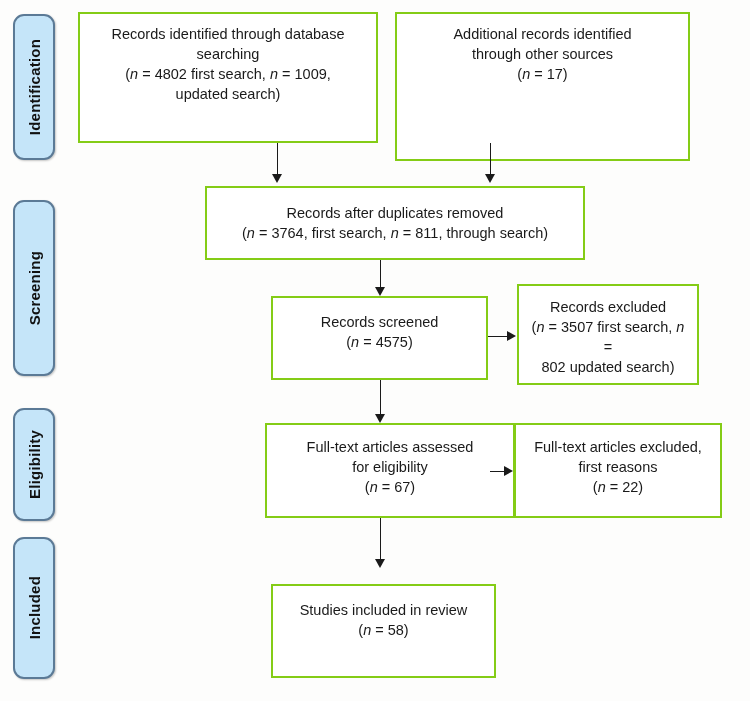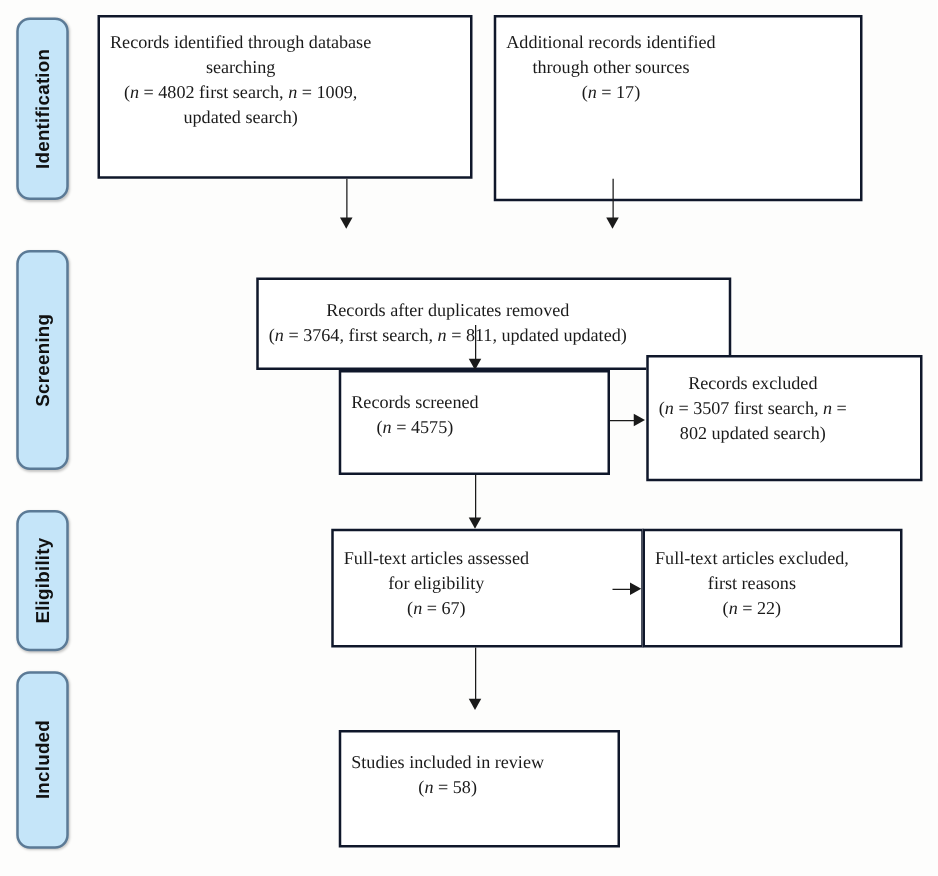--- a/index.html
+++ b/index.html
@@ -38,39 +38,37 @@
     color: #111111;
     letter-spacing: 0.2px;
     white-space: nowrap;
   }
 
   
   .flow-box {
     position: absolute;
     box-sizing: border-box;
     background: #ffffff;
-    border: 2px solid #0f172a;
+    border: 2px solid #84cc16;
     display: flex;
     align-items: flex-start;
-    justify-content: flex-start;
+    justify-content: center;
     text-align: center;
     padding-top: 10px;
-    font-family: Liberation Serif, serif;
   }
   .flow-box .btext {
     font-size: 14.5px;
     line-height: 1.38;
     color: #1a1a1a;
     padding: 0 8px;
     white-space: pre-line;
   }
   .flow-box.center-v {
     align-items: center;
     padding-top: 0;
-    margin-top: 36px;
   }
   .ital { font-style: italic; }
 
   
   .vline {
     position: absolute;
     width: 0;
     border-left: 1.6px solid #1a1a1a;
   }
   .hline {
@@ -124,31 +122,31 @@
     <div class="btext"><span>Additional records identified</span><br><span>through other sources</span><br><span>(</span><span class="ital">n</span><span> = 17)</span></div>
   </div>
 
   <div class="vline" style="left:277px; top:143px; height:32px;"></div>
   <div class="arrow-down" style="left:272px; top:174px;"></div>
 
   <div class="vline" style="left:490px; top:143px; height:32px;"></div>
   <div class="arrow-down" style="left:485px; top:174px;"></div>
 
   <div class="flow-box center-v" style="left:205px; top:186px; width:380px; height:74px;">
-    <div class="btext"><span>Records after duplicates removed</span><br><span>(</span><span class="ital">n</span><span> = 3764, first search, </span><span class="ital">n</span><span> = 811, updated updated)</span></div>
+    <div class="btext"><span>Records after duplicates removed</span><br><span>(</span><span class="ital">n</span><span> = 3764, first search, </span><span class="ital">n</span><span> = 811, through search)</span></div>
   </div>
 
   <div class="vline" style="left:380px; top:260px; height:28px;"></div>
   <div class="arrow-down" style="left:375px; top:287px;"></div>
 
   <div class="flow-box" style="left:271px; top:296px; width:217px; height:84px; padding-top:14px;">
     <div class="btext"><span>Records screened</span><br><span>(</span><span class="ital">n</span><span> = 4575)</span></div>
   </div>
 
-  <div class="flow-box" style="left:517px; top:284px; width:221px; height:101px; padding-top:11px;">
+  <div class="flow-box" style="left:517px; top:284px; width:182px; height:101px; padding-top:11px;">
     <div class="btext"><span>Records excluded</span><br><span>(</span><span class="ital">n</span><span> = 3507 first search, </span><span class="ital">n</span><span> =</span><br><span>802 updated search)</span></div>
   </div>
 
   <div class="hline" style="left:488px; top:336px; width:20px;"></div>
   <div class="arrow-right" style="left:507px; top:331px;"></div>
 
   <div class="vline" style="left:380px; top:380px; height:35px;"></div>
   <div class="arrow-down" style="left:375px; top:414px;"></div>
 
   <div class="flow-box" style="left:265px; top:423px; width:250px; height:95px; padding-top:12px;">

